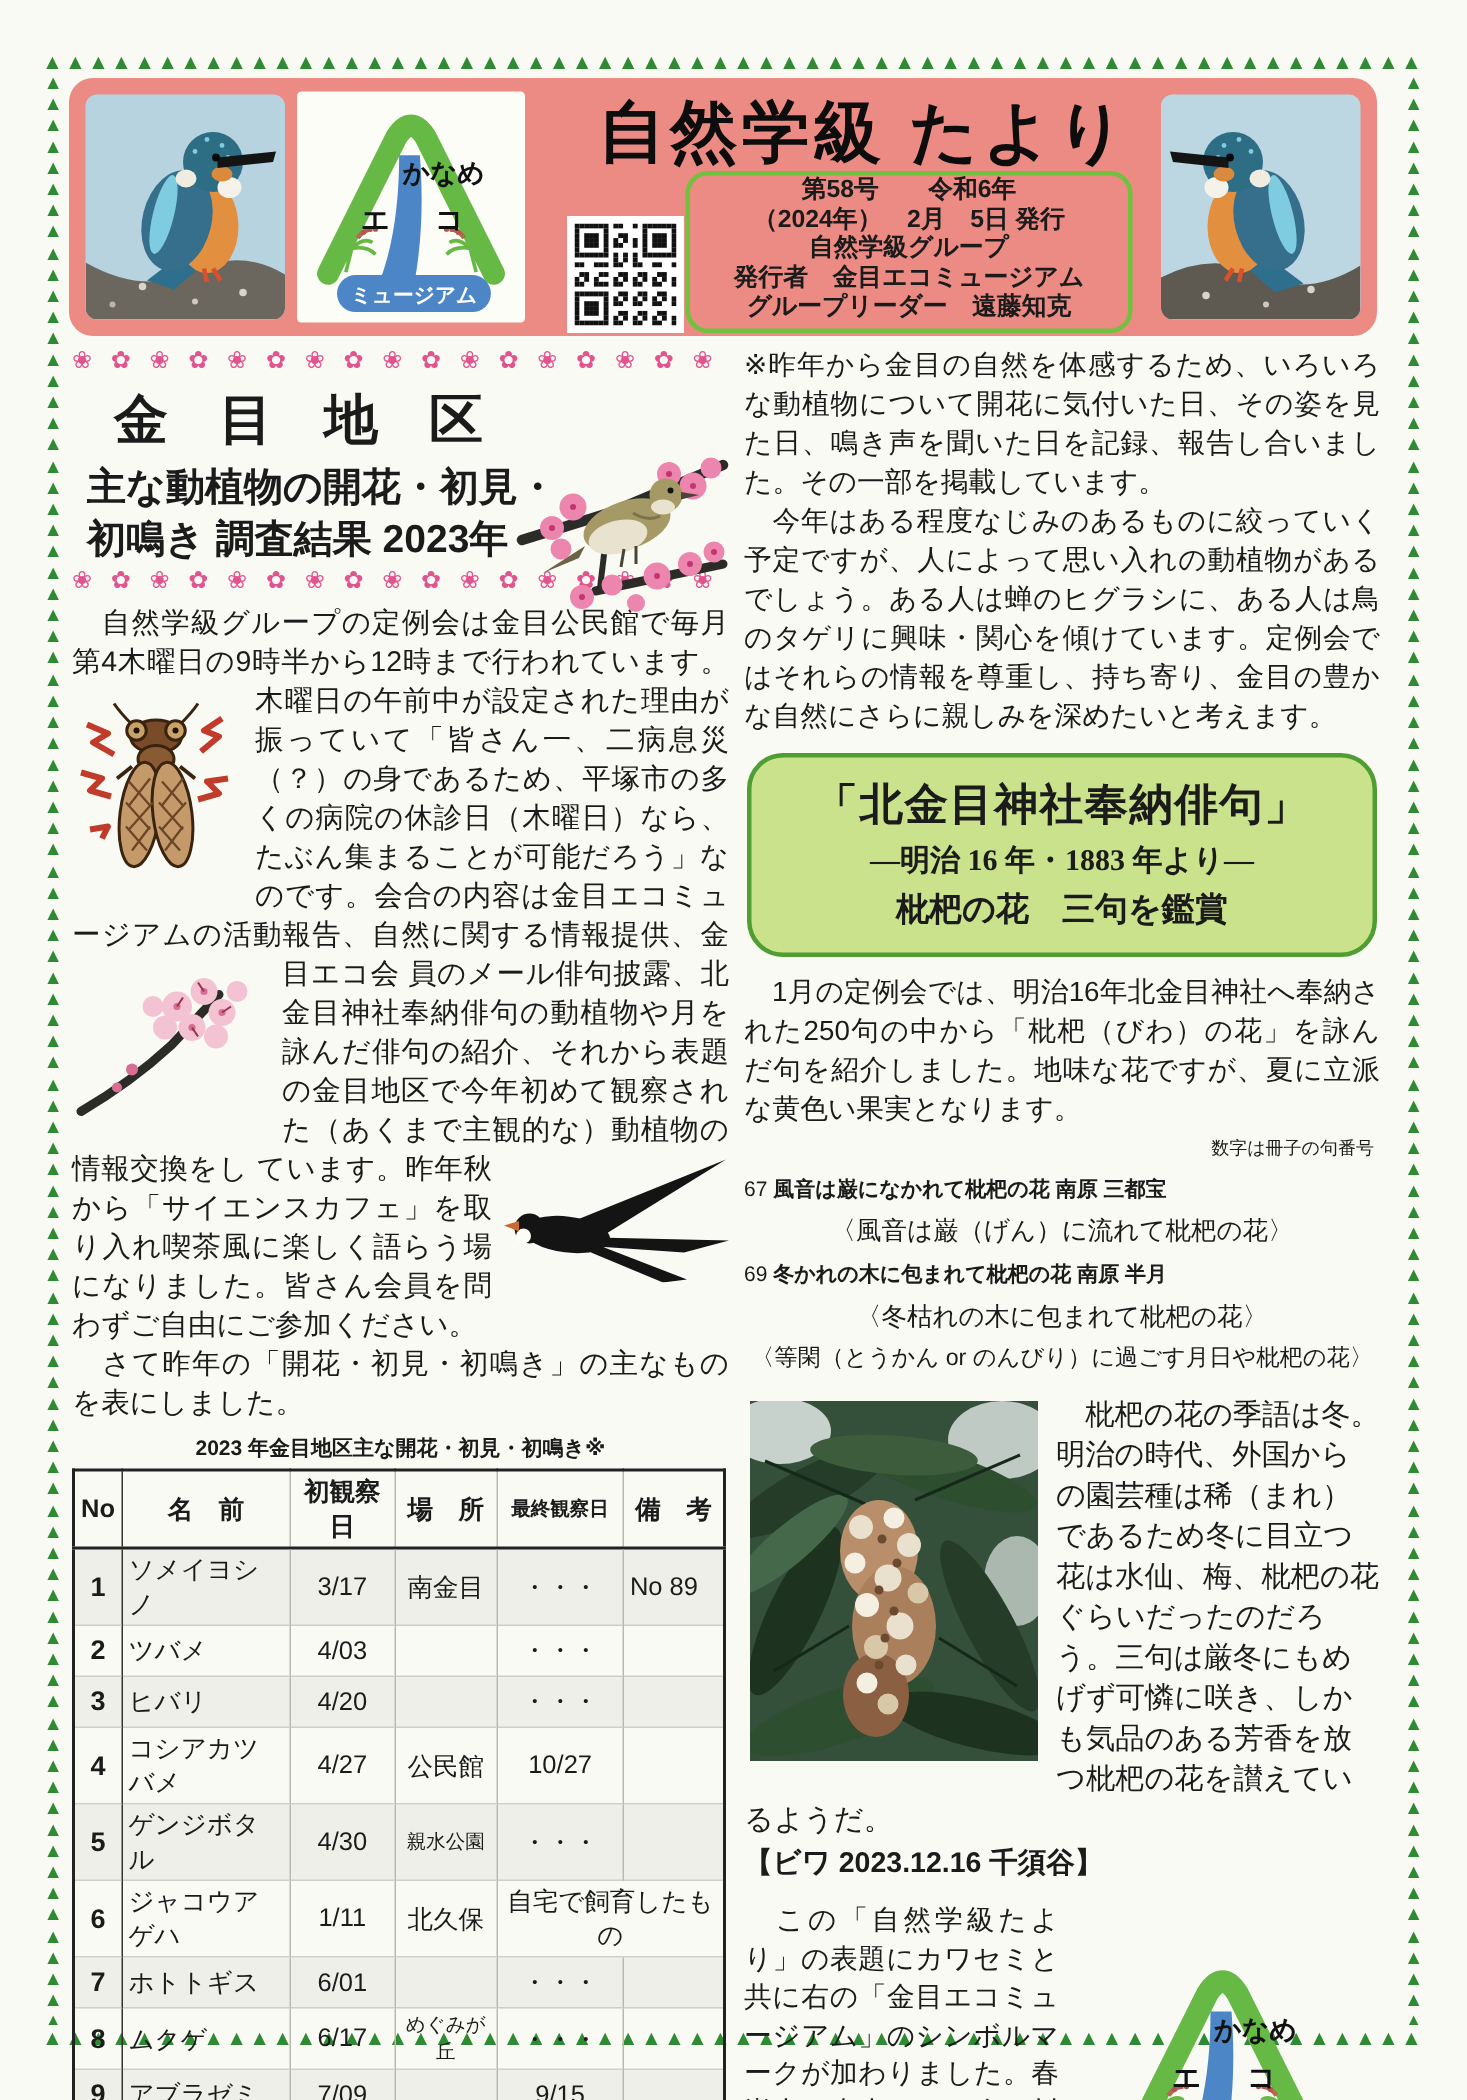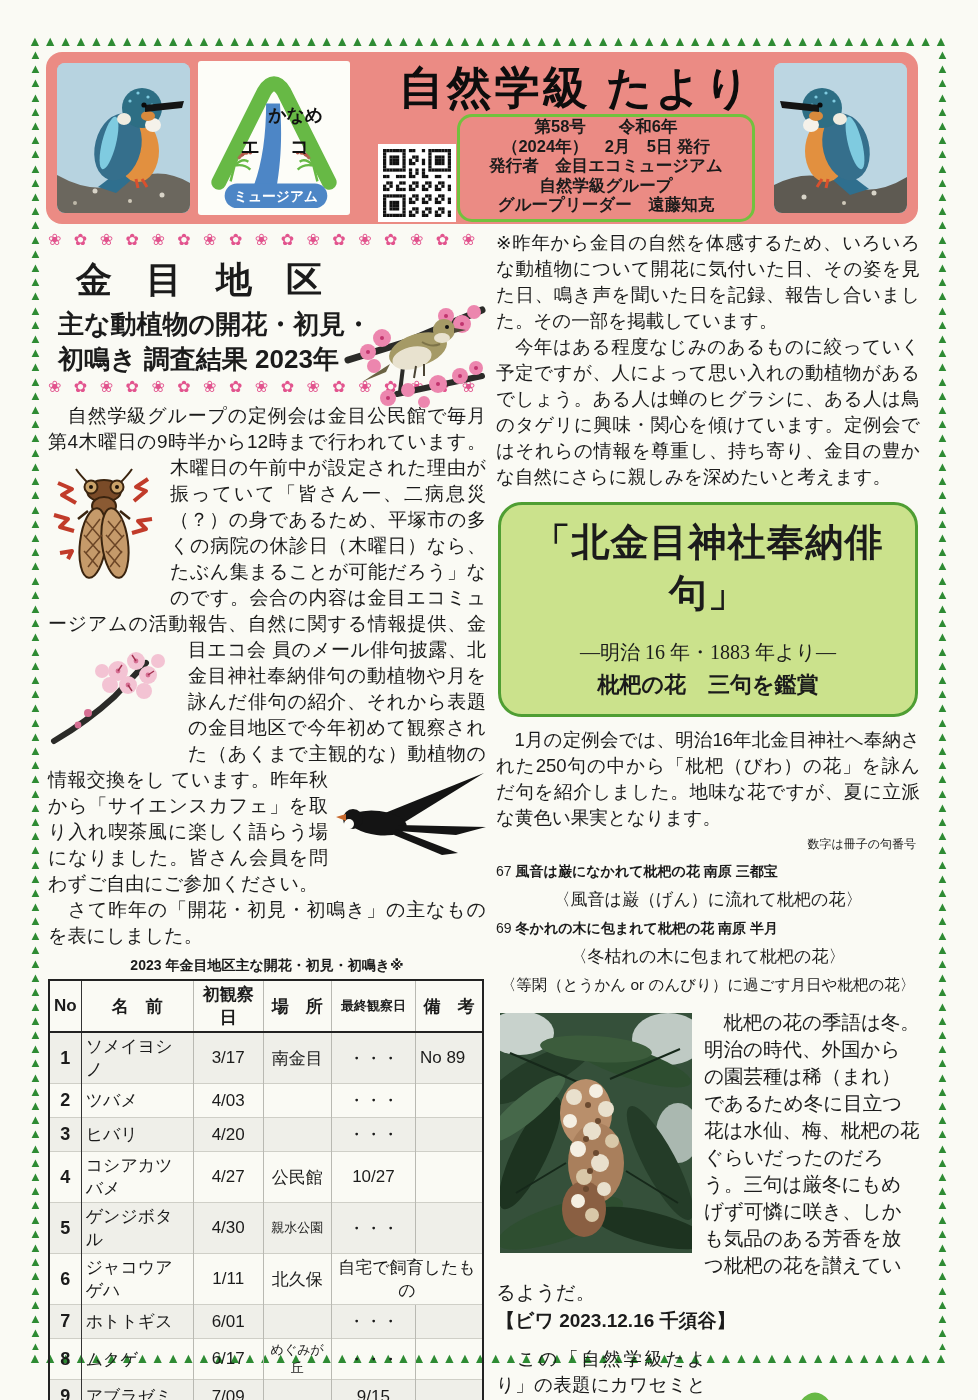--- a/index.html
+++ b/index.html
@@ -52,22 +52,22 @@
   table.obs td{height:29px;border-top:1px solid #cfcfc7;}
   table.obs td:nth-child(2){}
   table.obs td:nth-child(3),table.obs td:nth-child(4),table.obs td:nth-child(5){text-align:center;}
   table.obs th.small,table.obs td.small{font-size:13px;}
   table.obs tr.odd td{background:#efefe9;}
   table.obs td:nth-child(2),table.obs th:nth-child(2){border-left:1.5px solid #333;}
   
   .r-para{font-size:18.5px;line-height:26px;text-align:justify;margin:0;}
   .greenbox{margin:12px 2px 10px 2px;background:#cbe28c;border:3px solid #4f9e33;border-radius:24px;
             text-align:center;padding:12px 4px 14px;}
-  .gb-title{font-size:38px;font-weight:800;letter-spacing:1px;}
-  .gb-sub1{font-size:20px;font-weight:400;margin-top:20px;font-family:"Liberation Serif","DejaVu Serif",serif;}
+  .gb-title{font-size:29px;font-weight:800;letter-spacing:1px;}
+  .gb-sub1{font-size:20px;font-weight:700;margin-top:3px;font-family:"Liberation Serif","DejaVu Serif",serif;}
   .gb-sub2{font-size:22px;font-weight:700;margin-top:4px;font-family:"Liberation Serif","DejaVu Serif",serif;}
   .note-right{text-align:right;font-size:12px;line-height:26px;padding-right:4px;}
   .haiku-main{font-size:14px;font-weight:800;line-height:29px;white-space:nowrap;}
   .haiku-no{font-weight:400;margin-right:4px;}
   .haiku-gloss{font-size:17px;text-align:center;line-height:28px;white-space:nowrap;}
   .haiku-gloss.tight{font-size:15.5px;}
   .fig{margin-top:10px;}
   .loquat-wrap{float:left;margin:4px 12px 2px 4px;}
   .fig-text{font-size:19.5px;line-height:27px;text-align:justify;}
   .fig-caption{font-size:19px;font-weight:700;margin-top:2px;}
@@ -340,22 +340,22 @@
           <rect x="42.095238095238095" y="64.76190476190476" width="3.238095238095238" height="3.238095238095238" fill="#111"></rect>
           <rect x="51.80952380952381" y="64.76190476190476" width="3.238095238095238" height="3.238095238095238" fill="#111"></rect>
           <rect x="55.04761904761905" y="64.76190476190476" width="3.238095238095238" height="3.238095238095238" fill="#111"></rect>
           <rect x="64.76190476190476" y="64.76190476190476" width="3.238095238095238" height="3.238095238095238" fill="#111"></rect>
         </svg>
     </div>
 
     <div class="issue-box">
       <div>第58号　　令和6年</div>
       <div>（2024年）　2月　5日 発行</div>
+      <div>自然学級グループ</div>
       <div>発行者　金目エコミュージアム</div>
-      <div>自然学級グループ</div>
       <div>グループリーダー　遠藤知克</div>
     </div>
 
     <div class="kf kf-right">
       <svg width="133" height="150" viewBox="0 0 133 150">
         <rect width="133" height="150" fill="#bcd6e2"></rect>
         <path d="M0,122 Q35,104 66,120 T133,114 L133,150 L0,150 Z" fill="#5e5a52"></path>
         <circle cx="30" cy="134" r="2.5" fill="#d8d4c8"></circle>
           <circle cx="70" cy="140" r="2" fill="#cfc9ba"></circle>
         <circle cx="100" cy="130" r="2.5" fill="#d8d4c8"></circle>

